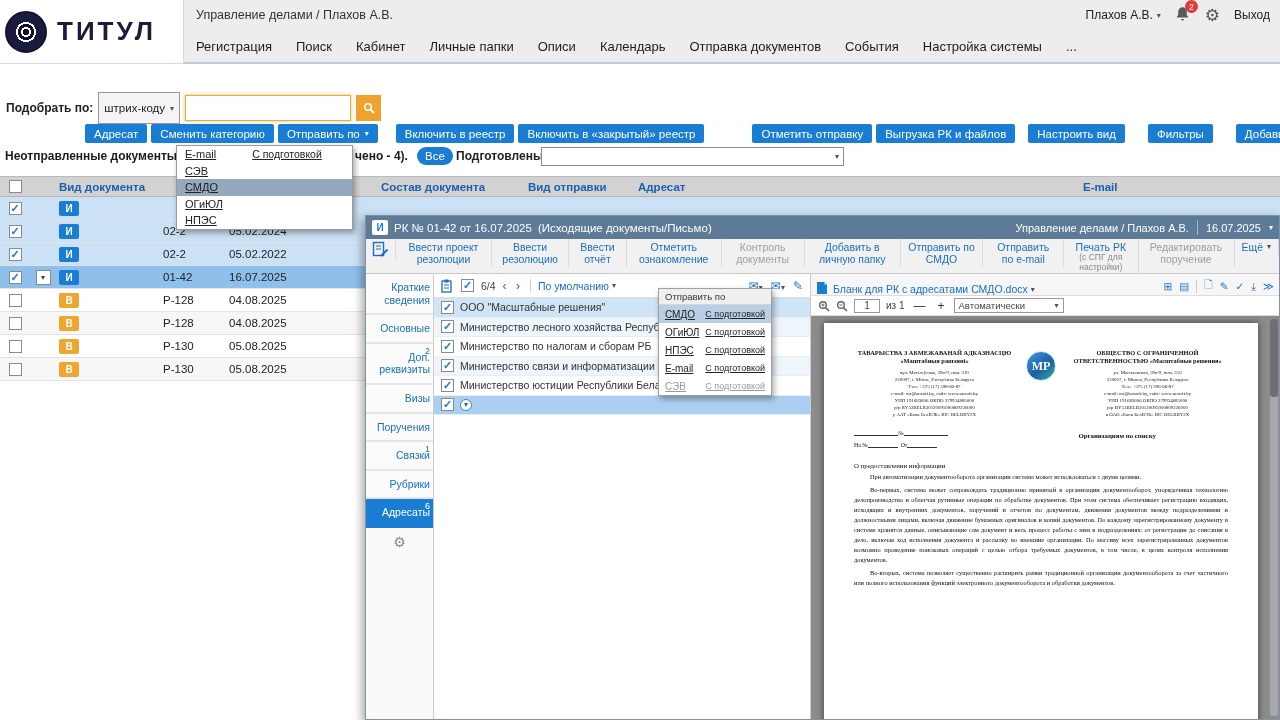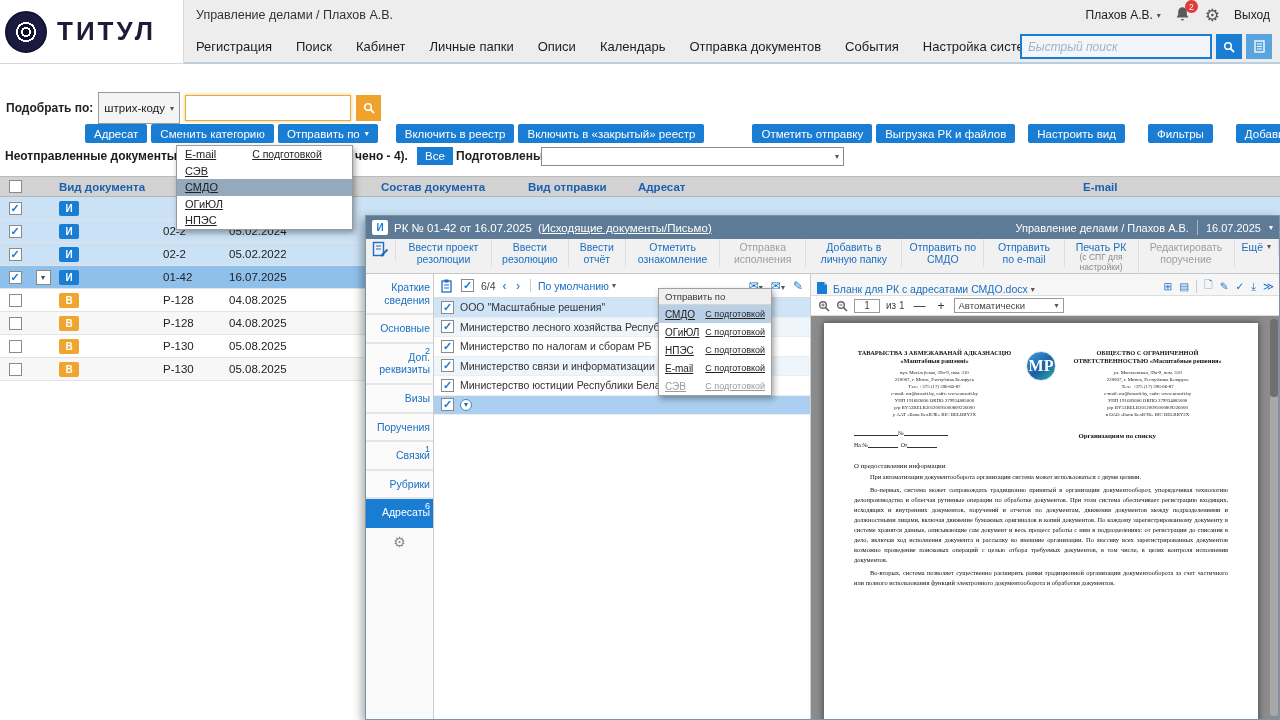--- a/index.html
+++ b/index.html
@@ -42,21 +42,21 @@
   .orange-btn{width:25px;height:26px;border:0;background:#efa32e;display:flex;align-items:center;justify-content:center;cursor:pointer}
   .action-row{position:absolute;left:85px;top:124px;display:flex;align-items:center;gap:4px}
   .abtn{height:19px;background:#1a7dd4;color:#fff;border:0;border-radius:2px;font-size:11.5px;
     padding:0 9px;display:flex;align-items:center;gap:5px;cursor:pointer;white-space:nowrap;
     font-family:"Liberation Sans",sans-serif}
   .g14{margin-left:14px}.g44{margin-left:44px}.g9{margin-left:9px}.g19{margin-left:19px}
   .status-row{position:absolute;left:0;top:147px;width:1280px;height:20px}
   .st-left{position:absolute;left:5px;top:2px;font-weight:bold;font-size:12px;color:#1c1c1c}
   .st-right{position:absolute;left:355px;top:2px;font-weight:bold;font-size:12px;color:#1c1c1c}
   .all-btn{position:absolute;left:417px;top:0;height:18px;background:#1a7dd4;color:#fff;border:0;
-    border-radius:0;font-size:11.5px;padding:0 8px;cursor:pointer}
+    border-radius:9px;font-size:11.5px;padding:0 8px;cursor:pointer}
   .prep-label{position:absolute;left:456px;top:2px;font-weight:bold;font-size:12px}
   .prep-select{position:absolute;left:541px;top:0;width:303px;height:19px;border:1px solid #8a8a8a;
     background:#fff;display:flex;align-items:center;justify-content:flex-end;padding:0 4px;cursor:pointer}
   
   .tbl{position:absolute;left:0;top:176px;width:1280px}
   .thead{display:flex;height:21px;background:#d2d2d2;border-top:1px solid #bbb;border-bottom:1px solid #b5b5b5;
     align-items:center;font-weight:bold;color:#1b5fb0;font-size:11.5px}
   .trow{display:flex;height:23px;align-items:center;border-bottom:1px solid #e3e3e3;font-size:11.5px;background:#fff}
   .trow.alt{background:#f7f7f7}
   .trow.sel{background:#cbe2f6}
@@ -79,21 +79,21 @@
   .sdd-item .l{text-decoration:underline;color:#222}
   .sdd-item .s{margin-left:36px;text-decoration:underline;color:#222;font-size:10.5px}
   .sdd-item.hl{background:#94a9bc}
   
   .overlay{position:absolute;left:365px;top:215px;width:915px;height:505px;background:#fff;z-index:10;
     border:1px solid #7d93a6;box-shadow:-3px 3px 9px rgba(0,0,0,.35)}
   .ov-header{position:absolute;left:0;top:0;right:0;height:23px;background:#5d7a96;color:#fff;
     display:flex;align-items:center;padding:0 6px;font-size:11.5px;gap:6px}
   .ov-tag{width:16px;height:15px;background:#fff;color:#1a7dd4;font-weight:bold;font-size:10px;
     border-radius:2px;display:inline-flex;align-items:center;justify-content:center}
-  .ov-link{text-decoration:underline;cursor:pointer}
+  .ov-link{cursor:pointer}
   .ov-right{margin-left:auto;display:flex;align-items:center;gap:8px;font-size:11px}
   .ov-sep{width:1px;height:15px;background:rgba(255,255,255,.45)}
   .ov-toolbar{position:absolute;left:0;top:23px;right:0;height:35px;background:#f1f1f1;
     border-bottom:1px solid #c9c9c9;display:flex;align-items:flex-start}
   .tbtn{border-right:1px solid #dcdcdc;color:#1a6fc4;font-size:10.5px;line-height:1.15;cursor:pointer;
     display:flex;flex-direction:column;align-items:center;justify-content:center;text-align:center;
     padding:2px 7px;max-width:96px}
   .tbtn.icon-only{min-width:30px}
   .tbtn.dis{color:#9aa0a6}
   .tbtn .note{font-size:8.5px;color:#8a8a8a}
@@ -145,21 +145,21 @@
     justify-content:space-between;padding:0 4px;cursor:pointer;font-size:9.5px}
   .docarea{position:absolute;left:0;top:42px;right:0;bottom:0;overflow:hidden}
   .page{position:absolute;left:13px;top:7px;width:434px;height:920px;background:#fff;
     box-shadow:0 0 7px rgba(0,0,0,.55);padding:26px 30px 10px 30px;
     font-family:"Liberation Serif",serif;color:#111}
   .lh{display:flex;align-items:flex-start}
   .lh-col{width:43%;text-align:center}
   .lh-logo{width:14%;display:flex;justify-content:center;padding-top:2px}
   .org-t{font-weight:bold;font-size:6.4px;line-height:1.3}
   .org-a{font-size:4.9px;line-height:1.45;margin-top:3px;color:#222}
-  .mr-logo{width:30px;height:30px;border-radius:50%;color:#fff;font-weight:bold;font-size:16px;
+  .mr-logo{width:30px;height:30px;border-radius:50%;color:#fff;font-weight:bold;font-size:12px;
     display:flex;align-items:center;justify-content:center;
     background:linear-gradient(140deg,#3f9bdc 0%,#1b5fa8 55%,#2fae9e 100%);
     border:1px solid #d8e4ee}
   .ref-row{display:flex;margin-top:12px}
   .ref-left{flex:1;font-size:5.8px}
   .u{display:inline-block;border-bottom:0.5px solid #333;height:6px;vertical-align:bottom}
   .w40{width:44px}.w28{width:30px}
   .to-block{width:40%;font-size:6.8px;font-weight:bold;padding-top:2px}
   .subj{font-size:6.8px;margin-top:14px}
   .para{font-size:6.4px;line-height:1.55;text-align:justify;text-indent:16px;margin-top:3px}
@@ -196,37 +196,20 @@
     <span class="nav-item">Поиск</span>
     <span class="nav-item">Кабинет</span>
     <span class="nav-item">Личные папки</span>
     <span class="nav-item">Описи</span>
     <span class="nav-item">Календарь</span>
     <span class="nav-item">Отправка документов</span>
     <span class="nav-item">События</span>
     <span class="nav-item">Настройка системы</span>
     <span class="nav-item">...</span>
   </div>
-  <div class="qsearch">
-    <input placeholder="Быстрый поиск" style="">
-    <button class="qbtn">
-      <svg width="12" height="12" viewBox="0 0 12 12">
-        <circle cx="5" cy="5" r="3.3" fill="none" stroke="#fff" stroke-width="1.6"></circle>
-        <line x1="7.6" y1="7.6" x2="11" y2="11" stroke="#fff" stroke-width="1.8"></line>
-      </svg>
-    </button>
-    <button class="qbtn qbtn2">
-      <svg width="11" height="13" viewBox="0 0 11 13">
-        <rect x="1" y="1" width="9" height="11" fill="none" stroke="#fff" stroke-width="1.3"></rect>
-        <line x1="3" y1="4" x2="8" y2="4" stroke="#fff"></line>
-          <line x1="3" y1="6.5" x2="8" y2="6.5" stroke="#fff"></line>
-          <line x1="3" y1="9" x2="8" y2="9" stroke="#fff"></line>
-      </svg>
-    </button>
-  </div>
 </div>
 
 <div class="logo">
   <div class="emblem"></div>
   <div class="logo-text">ТИТУЛ</div>
 </div>
 
 <div class="filter-row">
   <span class="flabel">Подобрать по:</span>
   <div class="mini-select">
@@ -465,21 +448,21 @@
     <span class="tbtn">
         <span>Ввести резолюцию</span>
       </span>
     <span class="tbtn">
         <span>Ввести отчёт</span>
       </span>
     <span class="tbtn">
         <span>Отметить ознакомление</span>
       </span>
     <span class="tbtn dis">
-        <span>Отправка исполнения</span>
+        <span>Контроль документы</span>
       </span>
     <span class="tbtn">
         <span>Добавить в личную папку</span>
       </span>
     <span class="tbtn">
         <span>Отправить по СМДО</span>
       </span>
     <span class="tbtn">
         <span>Отправить по e-mail</span>
       </span>

